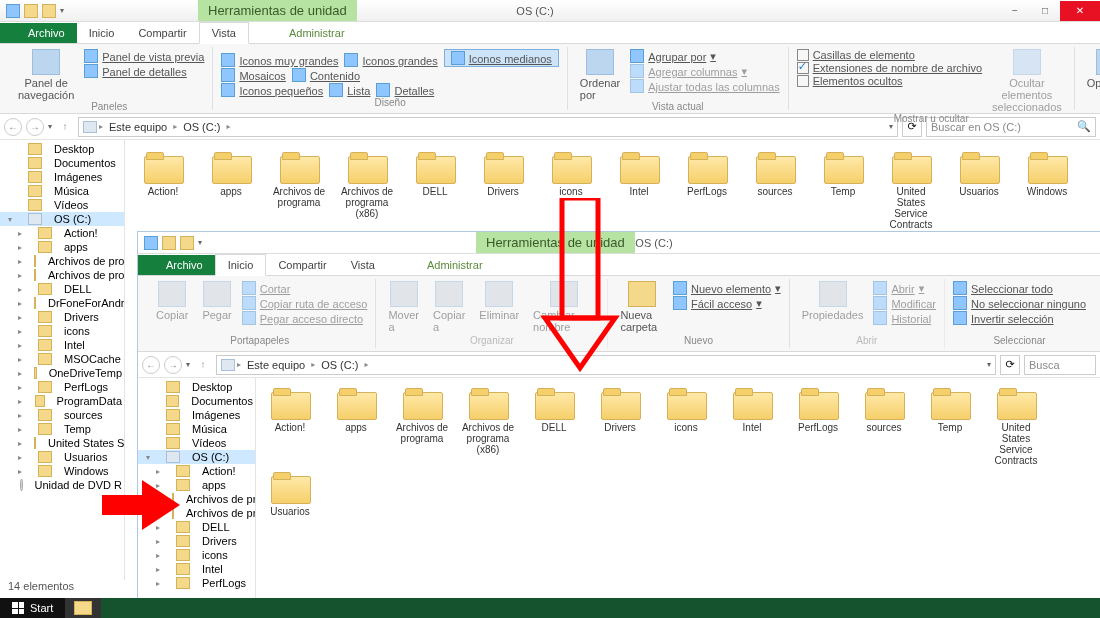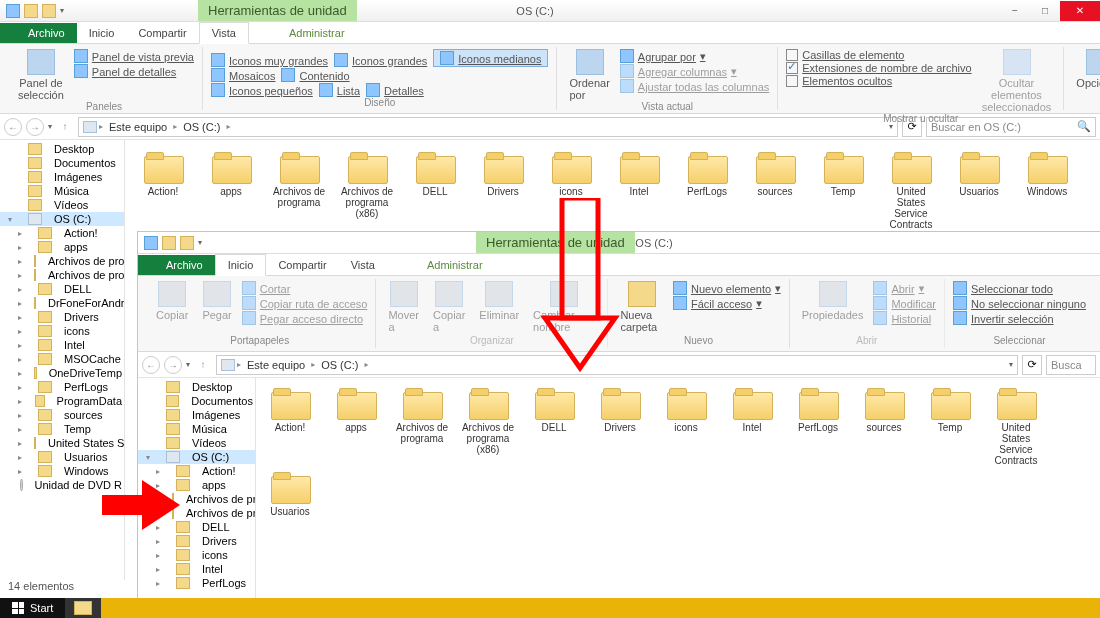--- a/index.html
+++ b/index.html
@@ -74,21 +74,21 @@
 .win2 .files{padding:8px 6px; gap:4px 10px;}
 .win2 .fitem{width:56px;}
 .win2 .tree{width:118px;}
 
 .ribdisabled{opacity:.55;}
 
 
 .arrow-down{position:absolute;left:540px;top:198px;pointer-events:none;}
 .arrow-left{position:absolute;left:102px;top:480px;pointer-events:none;}
 
-.taskbar{position:absolute;bottom:0;left:0;width:1100px;height:20px;background:#eab308;display:flex;align-items:center;}
+.taskbar{position:absolute;bottom:0;left:0;width:1100px;height:20px;background:#14532d;display:flex;align-items:center;}
 .startbtn{display:flex;align-items:center;gap:6px;background:#111;padding:0 12px;height:100%;color:#fff;font-size:11px;}
 .winlogo{width:12px;height:12px;display:grid;grid-template:1fr 1fr/1fr 1fr;gap:1px;}
 .winlogo span{background:#fff;}
 .tbicon{width:36px;height:100%;background:#333;display:flex;align-items:center;justify-content:center;}
 .tbicon .ticon{width:18px;height:14px;}
 </style>
 </head>
 <body>
 
 <div class="win1">
@@ -115,21 +115,21 @@
     <div class="mtab active">Vista</div>
     <div class="mtab ctx" style="margin-left:28px">Administrar</div>
   </div>
 
   <div class="ribbon">
     <div class="ribgroup">
       <div class="riblineh">
         <div class="ribbig">
             <div class="bigic"></div>
             <span style="white-space:pre-line;text-align:center">Panel de
-selección</span>
+navegación</span>
           </div>
         <div class="ribstack">
           <div class="ribline">
               <span class="ic"></span>
               <span>Panel de vista previa</span>
             </div>
           <div class="ribline">
               <span class="ic"></span>
               <span>Panel de detalles</span>
             </div>
@@ -566,21 +566,21 @@
     <div class="crumbbox">
       <span class="ticon drive"></span>
         <span class="crumbsep">▸</span>
       <span class="crumb">Este equipo</span>
         <span class="crumbsep">▸</span>
       <span class="crumb">OS (C:)</span>
         <span class="crumbsep">▸</span>
       <span style="margin-left:auto" class="qdown">▾</span>
     </div>
     <div class="reload">⟳</div>
-    <div class="searchbox" style="width:50px">
+    <div class="searchbox" style="width:72px">
         <span>Busca</span>
       </div>
   </div>
 
   <div style="display:flex;height:240px">
     <div class="tree" id="tree2">
         <div class="tnode lv0">
           <span class="texp"></span>
           <span class="ticon"></span>
           <span>Desktop</span>

